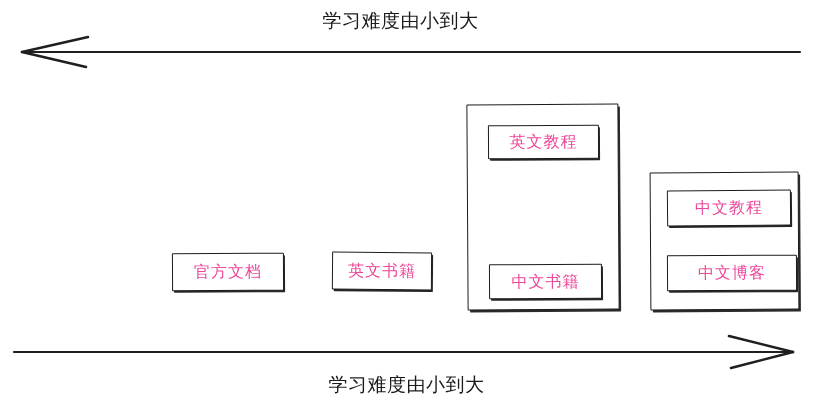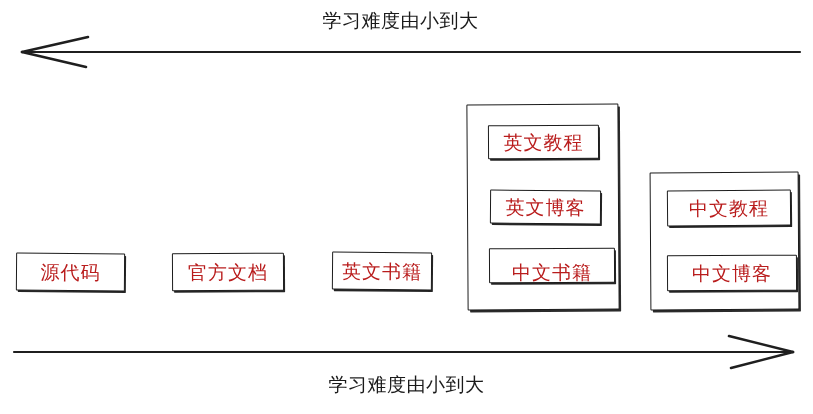--- a/index.html
+++ b/index.html
@@ -40,22 +40,22 @@
     box-sizing: border-box;
     background: #ffffff;
     border: 1.6px solid #1c1c1c;
     border-radius: 1px;
     display: flex;
     align-items: center;
     justify-content: center;
     box-shadow: 1.5px 2px 0 -0.5px rgba(20,20,20,0.92);
   }
   .node .node-label {
-    font-size: 19px;
-    color: #b91c1c;
+    font-size: 16px;
+    color: #ec4899;
     letter-spacing: 1px;
     white-space: nowrap;
     line-height: 1;
   }
   .node.skew-a { transform: rotate(-0.5deg); }
   .node.skew-b { transform: rotate(0.45deg); }
   .node.skew-c { transform: rotate(-0.3deg); }
 
   .group-box {
     position: absolute;
@@ -80,42 +80,36 @@
     <line x1="22" y1="22" x2="86" y2="37" stroke="#1f1f1f" stroke-width="2.6" stroke-linecap="round"></line>
   </svg>
 
   <div class="group-box skew-a" style="left:467px; top:104px; width:152px; height:206px;">
   </div>
 
   <div class="node skew-c" style="left:488px; top:125px; width:111px; height:34px;">
     <span class="node-label">英文教程</span>
   </div>
 
-  <div class="node skew-b" style="left:490px; top:190px; width:111px; height:34px;">
-    <span class="node-label">英文博客</span>
-  </div>
 
-  <div class="node skew-c" style="left:489px; top:248px; width:126px; height:35px;align-items:flex-end;">
+  <div class="node skew-c" style="left:489px; top:264px; width:113px; height:35px;">
     <span class="node-label">中文书籍</span>
   </div>
 
   <div class="group-box skew-a" style="left:650px; top:172px; width:149px; height:138px;">
   </div>
 
   <div class="node skew-a" style="left:667px; top:190px; width:124px; height:36px;">
     <span class="node-label">中文教程</span>
   </div>
 
   <div class="node skew-c" style="left:667px; top:255px; width:130px; height:36px;">
     <span class="node-label">中文博客</span>
   </div>
 
-  <div class="node skew-b" style="left:16px; top:253px; width:109px; height:38px;">
-    <span class="node-label">源代码</span>
-  </div>
 
   <div class="node skew-c" style="left:172px; top:253px; width:112px; height:38px;">
     <span class="node-label">官方文档</span>
   </div>
 
   <div class="node skew-b" style="left:332px; top:252px; width:100px; height:38px;">
     <span class="node-label">英文书籍</span>
   </div>
 
   <svg class="arrow-svg" id="bottom-arrow" width="813" height="40">

